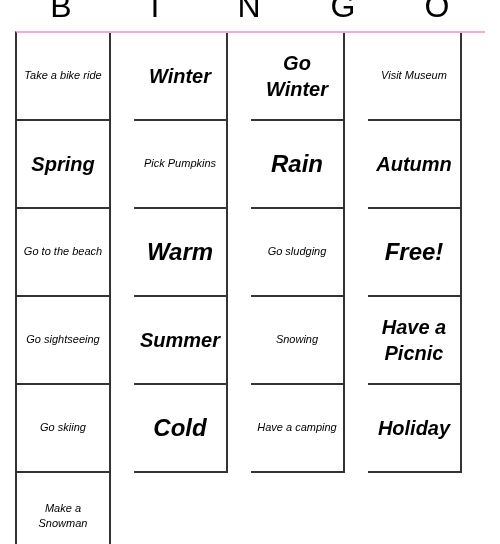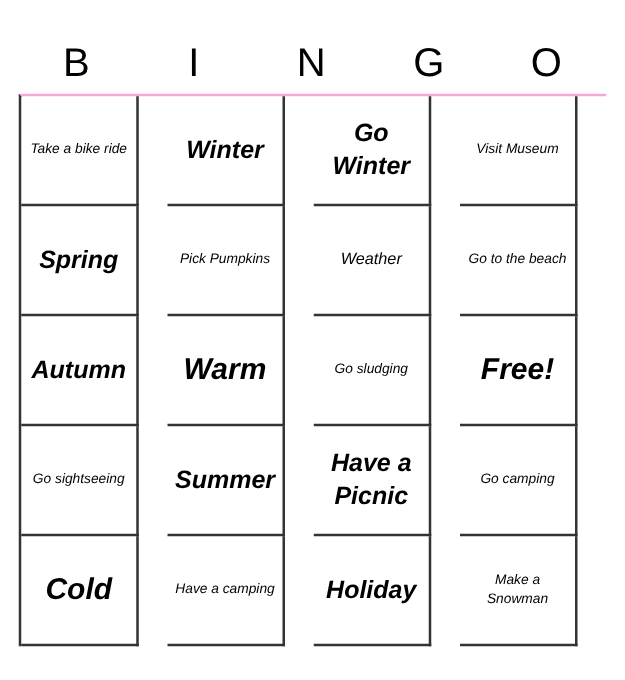--- a/index.html
+++ b/index.html
@@ -100,48 +100,51 @@
       <div class="bingo-cell">
         <span class="cell-text small">Visit Museum</span>
       </div>
       <div class="bingo-cell">
         <span class="cell-text medium">Spring</span>
       </div>
       <div class="bingo-cell">
         <span class="cell-text small">Pick Pumpkins</span>
       </div>
       <div class="bingo-cell">
-        <span class="cell-text">Weather</span>
+        <span class="cell-text large">Rain</span>
+      </div>
+      <div class="bingo-cell">
+        <span class="cell-text medium">Autumn</span>
       </div>
       <div class="bingo-cell">
         <span class="cell-text small">Go to the beach</span>
-      </div>
-      <div class="bingo-cell">
-        <span class="cell-text medium">Autumn</span>
       </div>
       <div class="bingo-cell">
         <span class="cell-text large">Warm</span>
       </div>
       <div class="bingo-cell">
         <span class="cell-text small">Go sludging</span>
       </div>
       <div class="bingo-cell">
         <span class="cell-text large">Free!</span>
       </div>
       <div class="bingo-cell">
         <span class="cell-text small">Go sightseeing</span>
       </div>
       <div class="bingo-cell">
         <span class="cell-text medium">Summer</span>
       </div>
       <div class="bingo-cell">
+        <span class="cell-text small">Snowing</span>
+      </div>
+      <div class="bingo-cell">
         <span class="cell-text medium">Have a Picnic</span>
       </div>
       <div class="bingo-cell">
-        <span class="cell-text small">Go camping</span>
+        <span class="cell-text small">Go skiing</span>
       </div>
       <div class="bingo-cell">
         <span class="cell-text large">Cold</span>
       </div>
       <div class="bingo-cell">
         <span class="cell-text small">Have a camping</span>
       </div>
       <div class="bingo-cell">
         <span class="cell-text medium">Holiday</span>
       </div>

